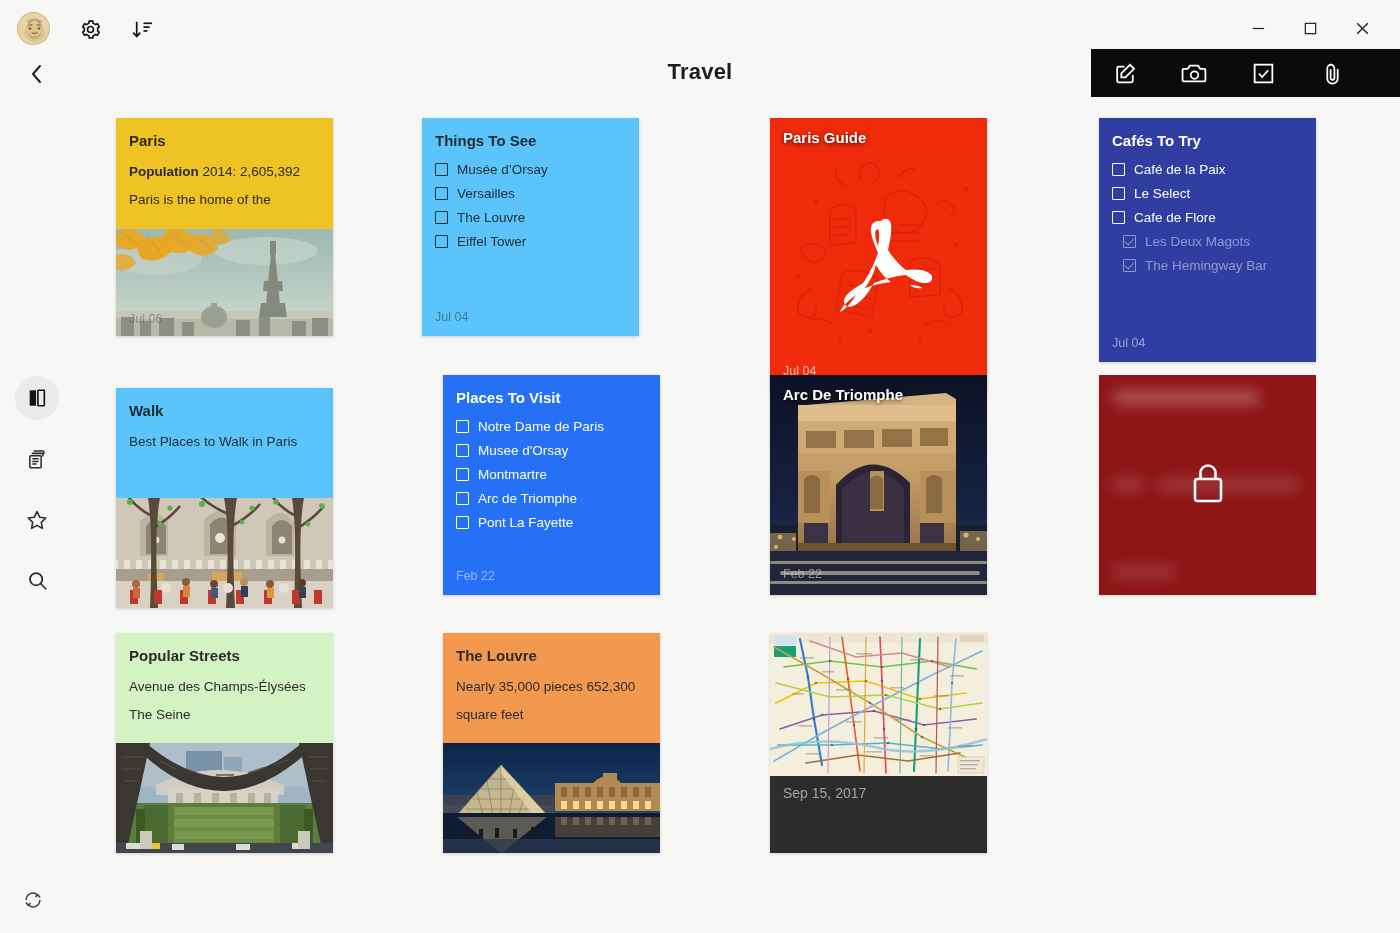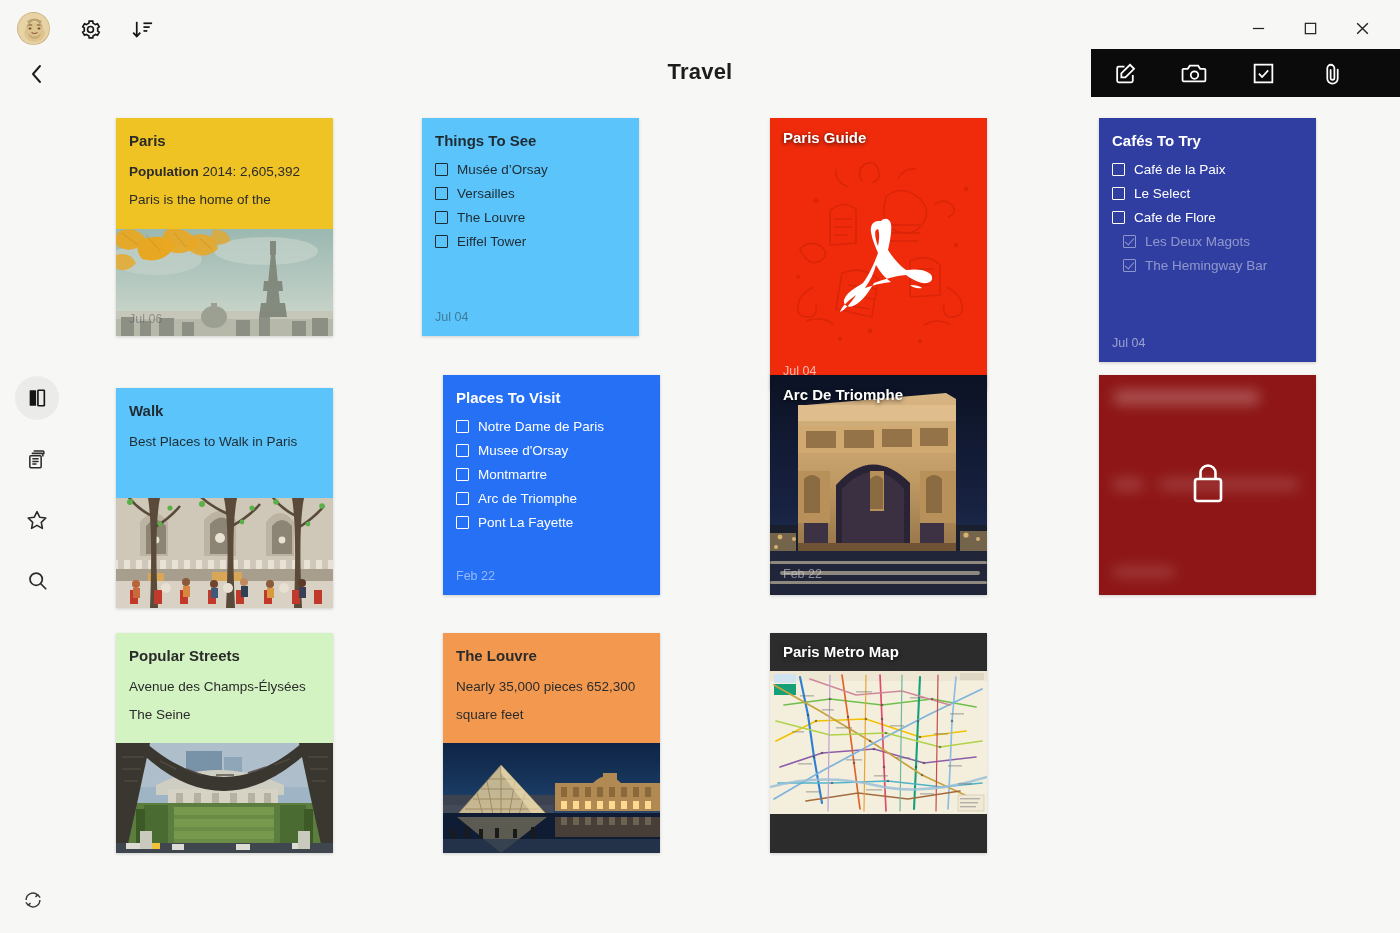--- a/index.html
+++ b/index.html
@@ -853,23 +853,20 @@
           <rect x="36" y="86" width="4" height="9"></rect>
             <rect x="52" y="85" width="4" height="10"></rect>
           <rect x="70" y="86" width="4" height="9"></rect>
             <rect x="88" y="84" width="4" height="11"></rect>
         </g>
       </svg>
     </div>
   </div>
 
   <div class="note c-dark" style="left:770px; top:633px; height:220px;">
-    <div style="height:38px; background:#2c2c2c; position:relative;">
-      <div class="photo-title" style="top:10px;">Paris Metro Map</div>
-    </div>
     <div class="thumb" style="height:143px;">
       <svg class="art" viewBox="0 0 217 143" preserveAspectRatio="none">
         <rect width="217" height="143" fill="#f4efdd"></rect>
         <rect x="0" y="0" width="217" height="10" fill="#ece6d2"></rect>
         <rect x="4" y="3" width="22" height="9" fill="#cfe3f0"></rect>
         <rect x="4" y="13" width="22" height="11" fill="#16a07a"></rect>
         <rect x="190" y="2" width="24" height="7" fill="#dcd6c2"></rect>
         <g stroke-width="1.7" fill="none" stroke-linecap="round">
           <path d="M6 70 L46 50 L96 48 L150 66 L196 60" stroke="#f2c200"></path>
           <path d="M10 96 L52 82 L104 78 L154 92 L206 86" stroke="#8d5da8"></path>
@@ -940,15 +937,18 @@
             <rect x="104" y="104" width="14" height="1.6"></rect>
         </g>
         <rect x="188" y="124" width="26" height="16" fill="#efe9d6" stroke="#cfc8b2" stroke-width="0.7"></rect>
         <g fill="#8a8a8a" opacity="0.6">
           <rect x="190" y="127" width="20" height="1.4"></rect>
             <rect x="190" y="131" width="18" height="1.4"></rect>
           <rect x="190" y="135" width="16" height="1.4"></rect>
         </g>
       </svg>
     </div>
+    <div style="height:39px; background:#2c2c2c; position:relative;">
+      <div class="note-date" style="position:absolute; left:13px; top:9px; color:#ffffff; opacity:0.55; padding:0; font-size:14px;">Sep 15, 2017</div>
+    </div>
   </div>
 
 </div>
 
 </body></html>

